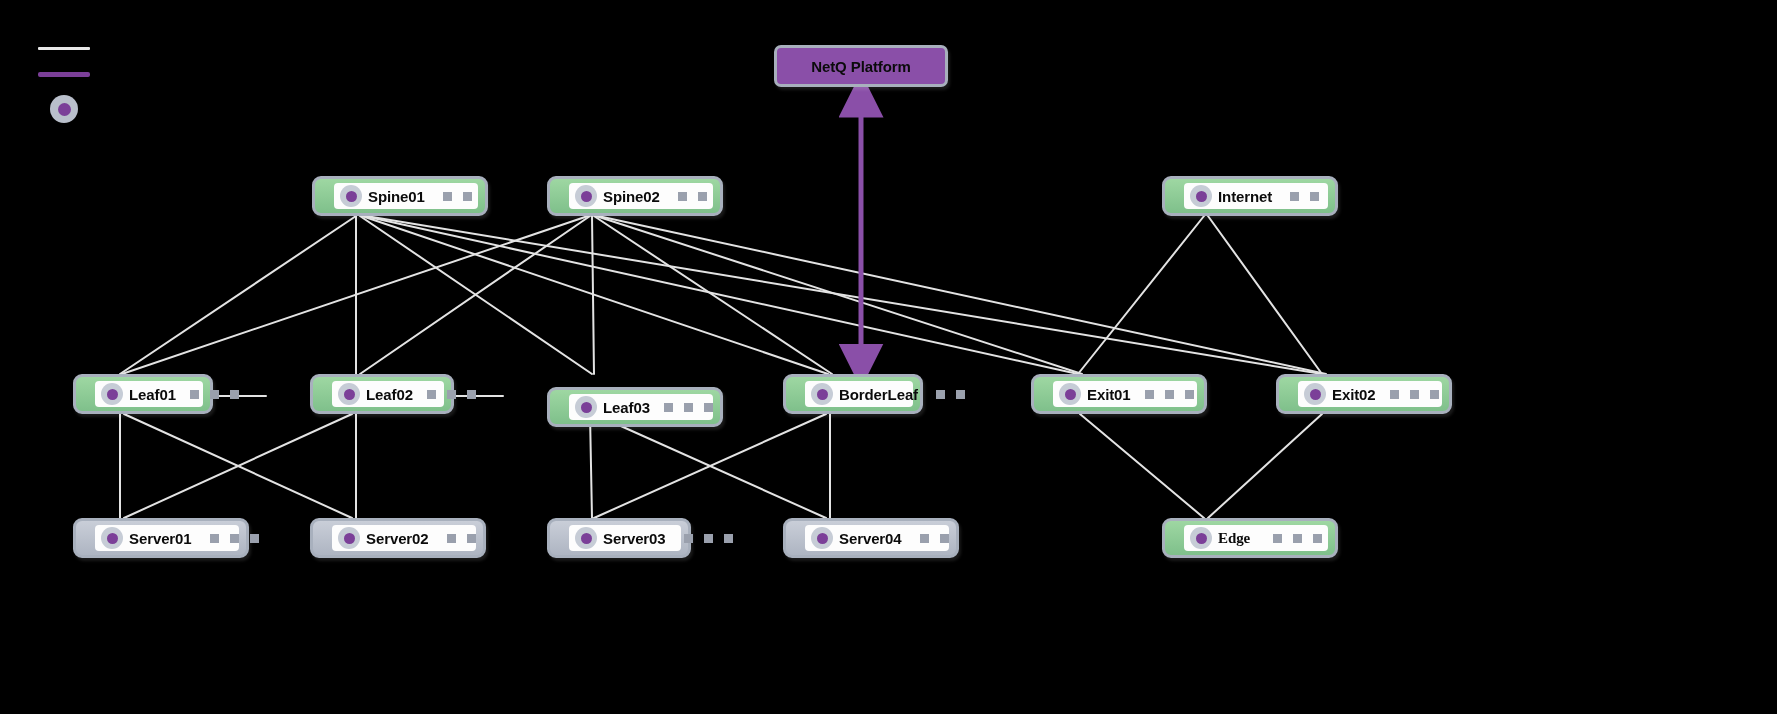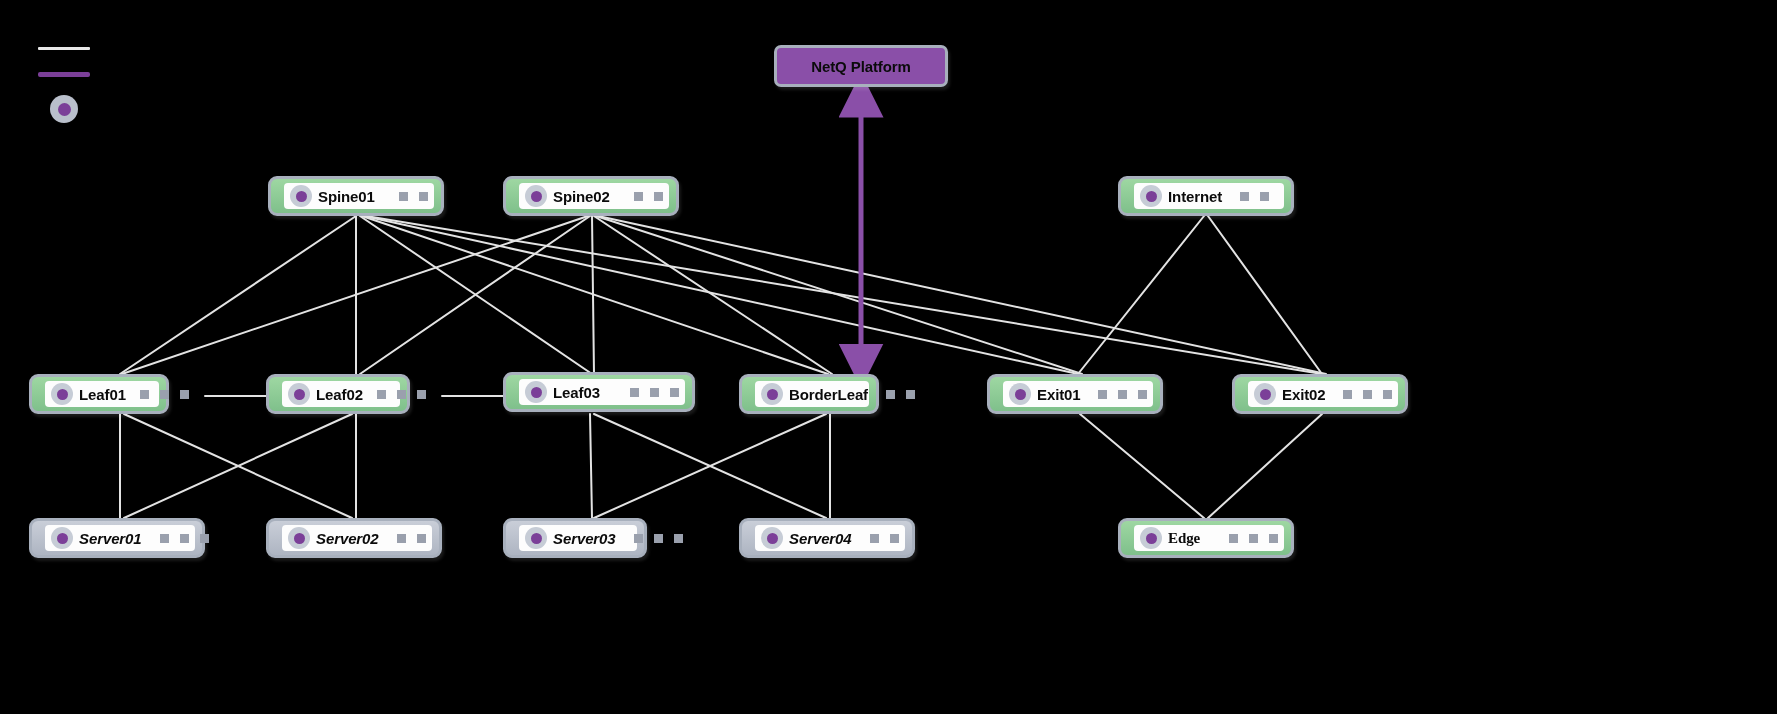--- a/index.html
+++ b/index.html
@@ -11,26 +11,26 @@
   
   #legend{position:absolute;left:38px;top:40px;width:140px;height:90px;}
   .lg-line-white{position:absolute;left:0;top:7px;width:52px;height:3px;background:#e8e8e8;border-radius:1px;}
   .lg-line-purple{position:absolute;left:0;top:32px;width:52px;height:5px;background:#7b3f98;border-radius:2px;}
   .lg-node{position:absolute;left:12px;top:55px;width:28px;height:28px;border-radius:50%;
            background:#b9bfcb;display:flex;align-items:center;justify-content:center;}
   .lg-node i{width:13px;height:13px;border-radius:50%;background:#7b3f98;display:block;}
 
   
   .node{position:absolute;box-sizing:border-box;height:40px;border-radius:9px;
-        display:flex;align-items:center;padding:0 7px 0 13px;
-        box-shadow:2px 3px 3px rgba(255,255,255,0.10);}
+        display:flex;align-items:center;padding:0 7px 0 19px;
+        box-shadow:2px 3px 3px rgba(255,255,255,0.10);margin-left:44px;}
   .node.green{background:linear-gradient(180deg,#9ed7a2 0%,#7fc08b 100%);
               border:3px solid #a8b0bd;}
   .node.gray{background:linear-gradient(180deg,#c9ced8 0%,#aeb5c2 100%);
-             border:3px solid #a8b0bd;font-style:italic;}
+             border:3px solid #a8b0bd;}
   .node .inner{background:#fdfdfd;border-radius:4px;height:26px;flex:1;
                display:flex;align-items:center;padding:0 6px;gap:6px;min-width:0;}
   .dot{width:22px;height:22px;border-radius:50%;background:#c6ccd6;
        display:flex;align-items:center;justify-content:center;flex:0 0 auto;}
   .dot i{width:11px;height:11px;border-radius:50%;background:#7b3f98;display:block;}
   .nlabel{font-size:15px;font-weight:bold;color:#0b0b0b;white-space:nowrap;
           letter-spacing:-0.1px;}
   .ports{display:flex;gap:11px;align-items:center;margin-left:auto;padding-left:8px;}
   .ports.tight{margin-left:4px;}
   .port{width:9px;height:9px;background:#9aa0ad;display:block;flex:0 0 auto;}
@@ -168,21 +168,21 @@
             <i></i>
           </span>
           <span class="nlabel">Leaf02</span>
           <span class="ports">
             <span class="port"></span>
             <span class="port"></span>
             <span class="port"></span>
           </span>
         </div>
       </div>
-      <div class="node green" style="left: 503px; top: 372px; width: 192px;">
+      <div class="node green" style="left: 503px; top: 387px; width: 176px;">
         <div class="inner">
           <span class="dot">
             <i></i>
           </span>
           <span class="nlabel">Leaf03</span>
           <span class="ports">
             <span class="port"></span>
             <span class="port"></span>
             <span class="port"></span>
           </span>

